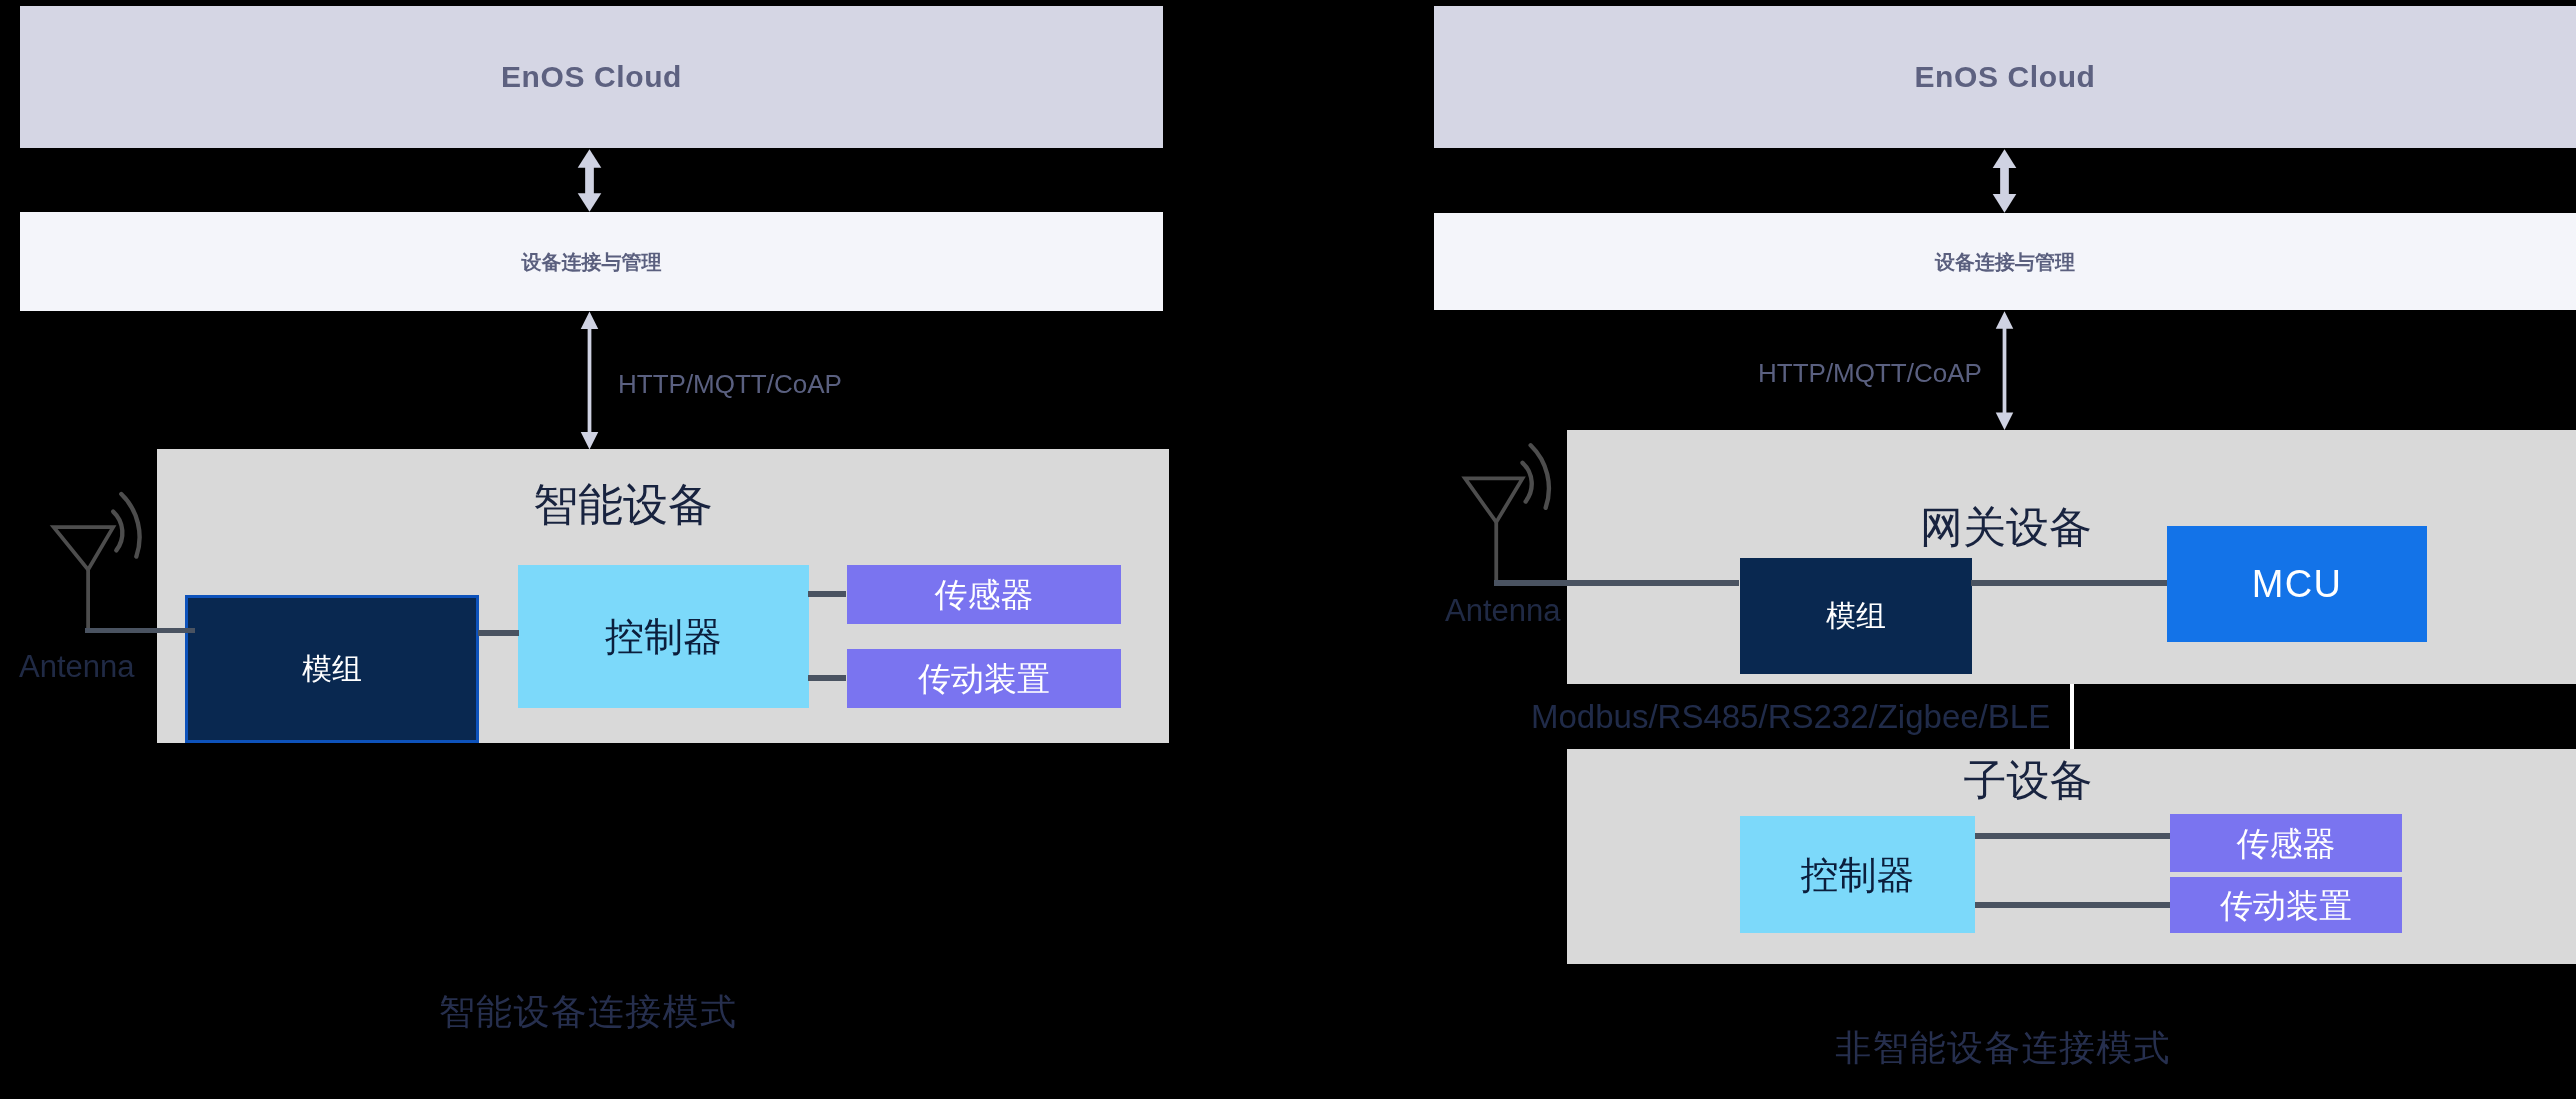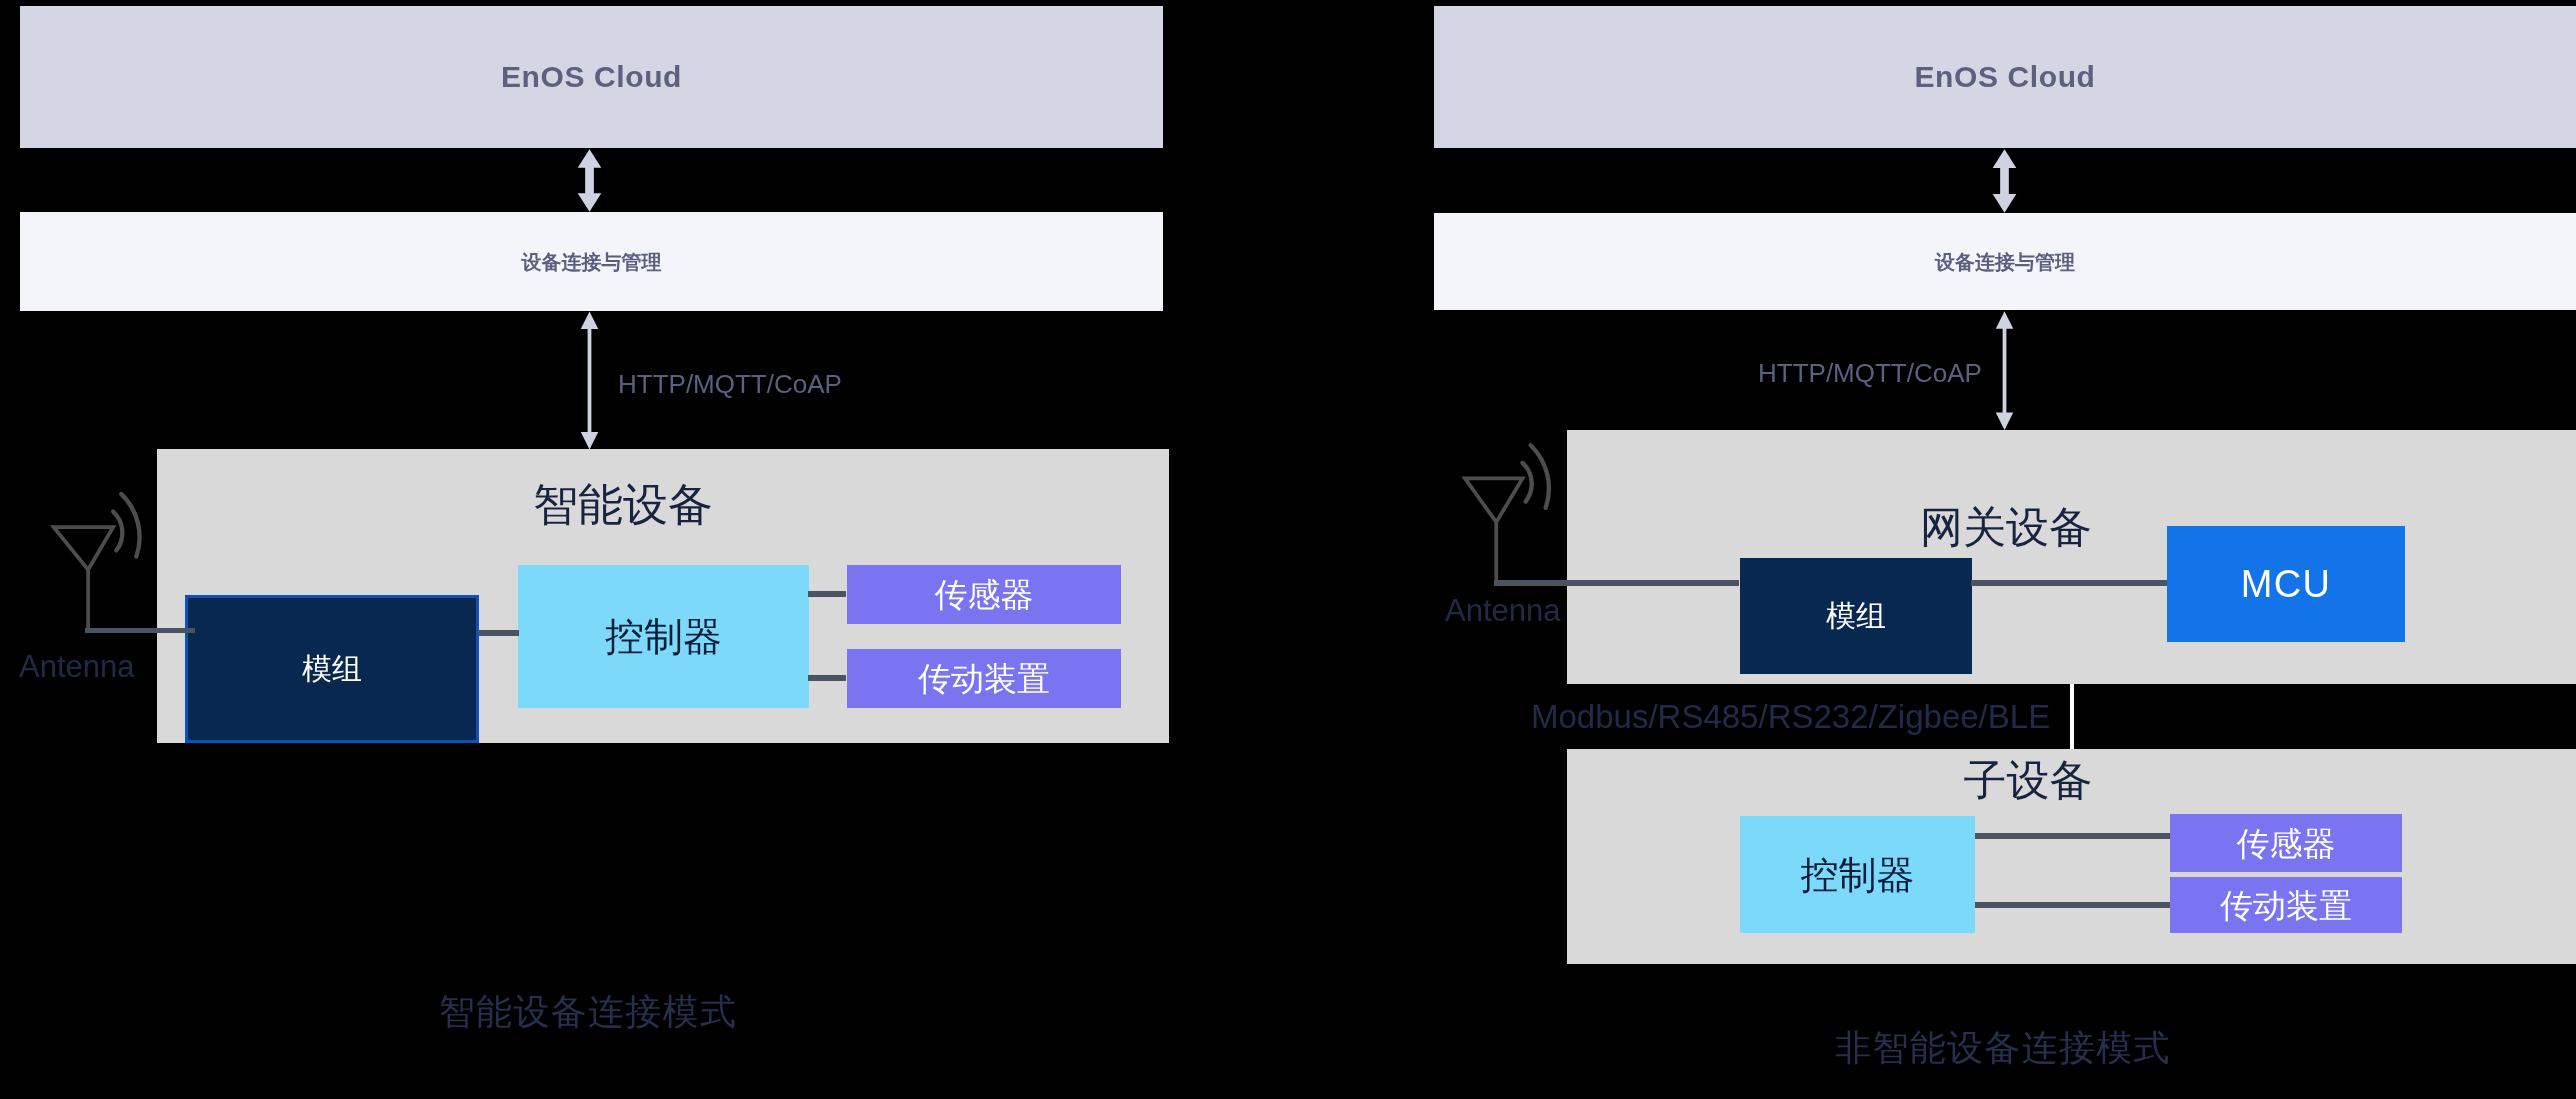--- a/index.html
+++ b/index.html
@@ -112,21 +112,21 @@
   <div class="abs proto-label" style="left:1758px;top:360px;">HTTP/MQTT/CoAP</div>
 
   <div class="abs device-box" style="left:1567px;top:430px;width:1009px;height:254px;"></div>
 
   <div class="abs device-title" style="left:2006px;top:462px;font-size:43px;margin-top:44px;">网关设备</div>
 
   <div class="abs center module-box" style="left:1740px;top:526px;width:232px;height:116px;">
     <span>模组</span>
   </div>
 
-  <div class="abs center mcu-box" style="left:2167px;top:526px;width:238px;height:116px;">
+  <div class="abs center mcu-box" style="left:2167px;top:526px;width:260px;height:116px;">
     <span>MCU</span>
   </div>
 
   <div class="abs connector" style="left:1971px;top:580px;width:196px;height:6.3px;"></div>
 
   <svg class="abs antenna-icon" style="left:1443px;top:439px;" width="119" height="147" viewBox="0 0 190 235">
     <path d="M35 63 L127 63 L85 133 Z" fill="none" stroke="currentColor" stroke-width="6"></path>
     <path d="M85 133 V231" fill="none" stroke="currentColor" stroke-width="6"></path>
     <path d="M127 38 A46 46 0 0 1 132 100" fill="none" stroke="currentColor" stroke-width="7" stroke-linecap="round"></path>
     <path d="M140 10 A96 96 0 0 1 164 110" fill="none" stroke="currentColor" stroke-width="7" stroke-linecap="round"></path>

